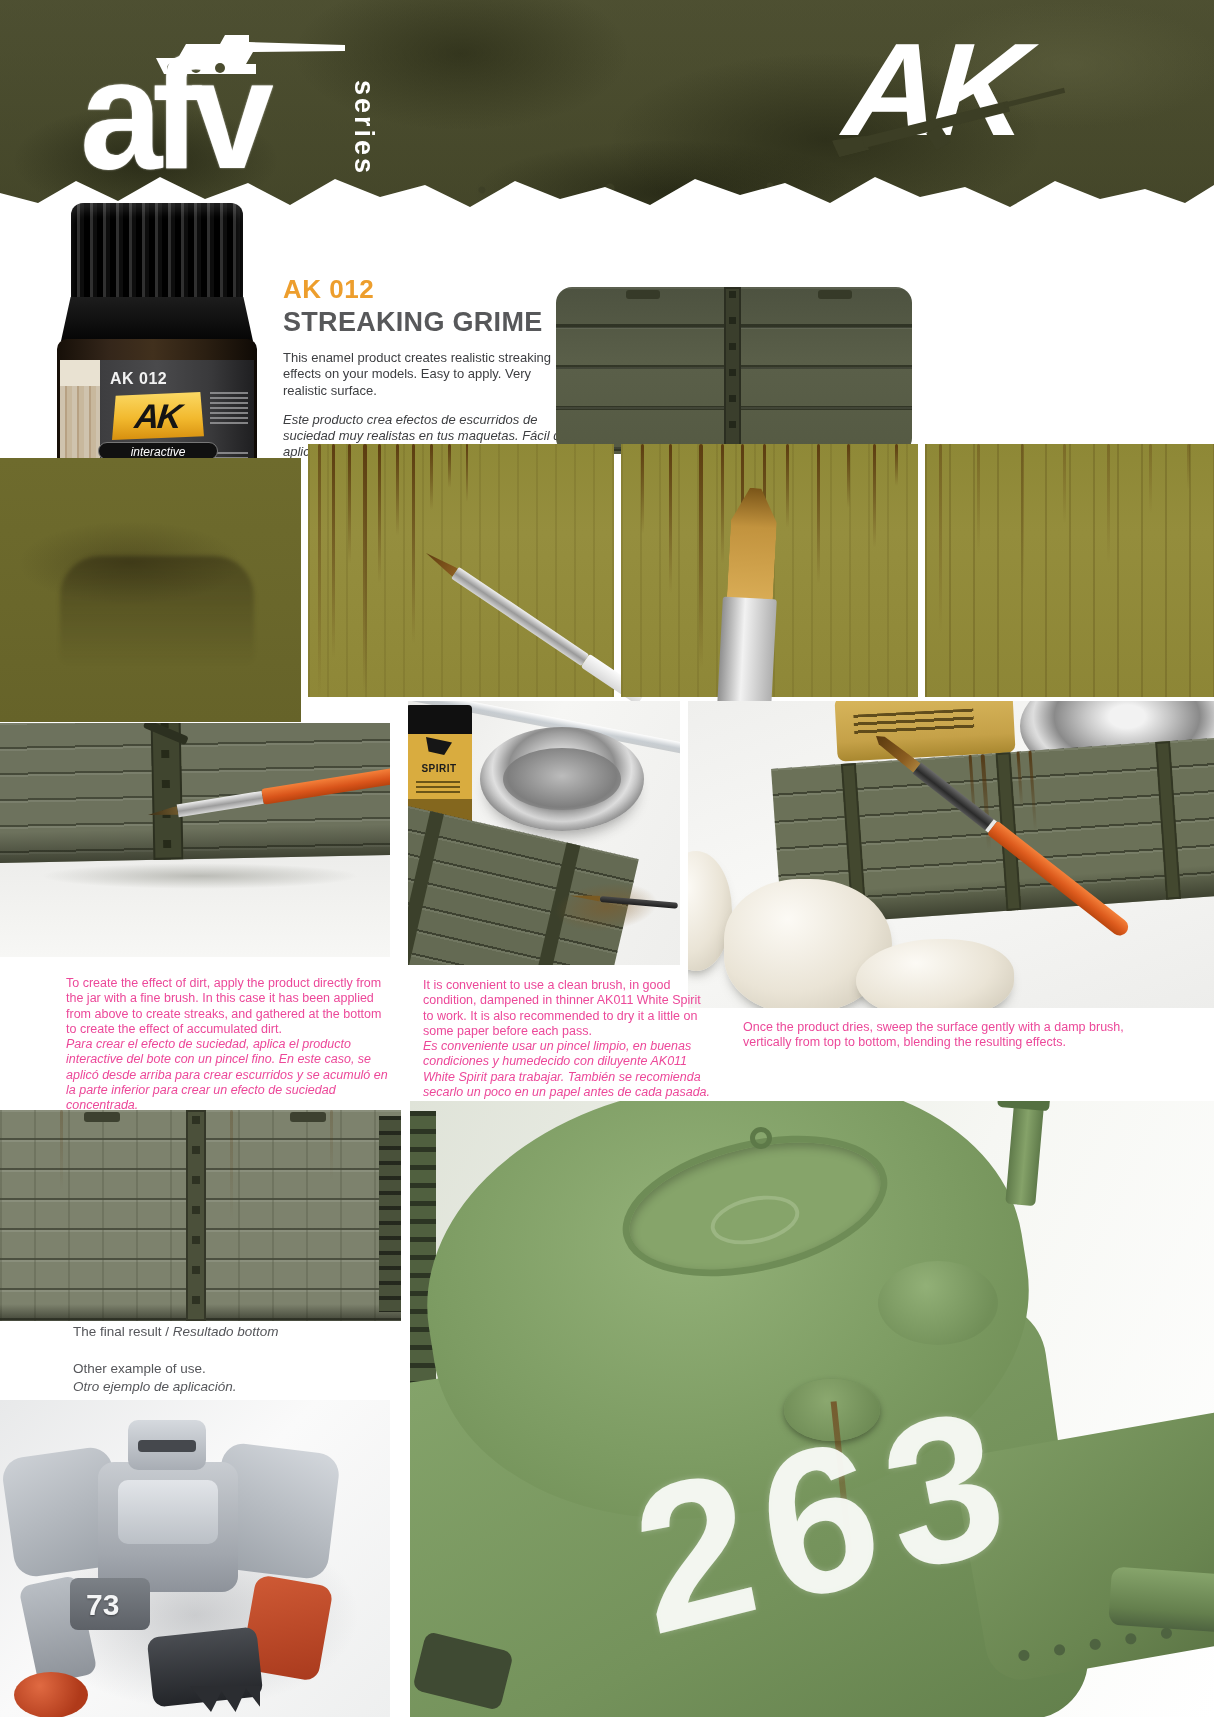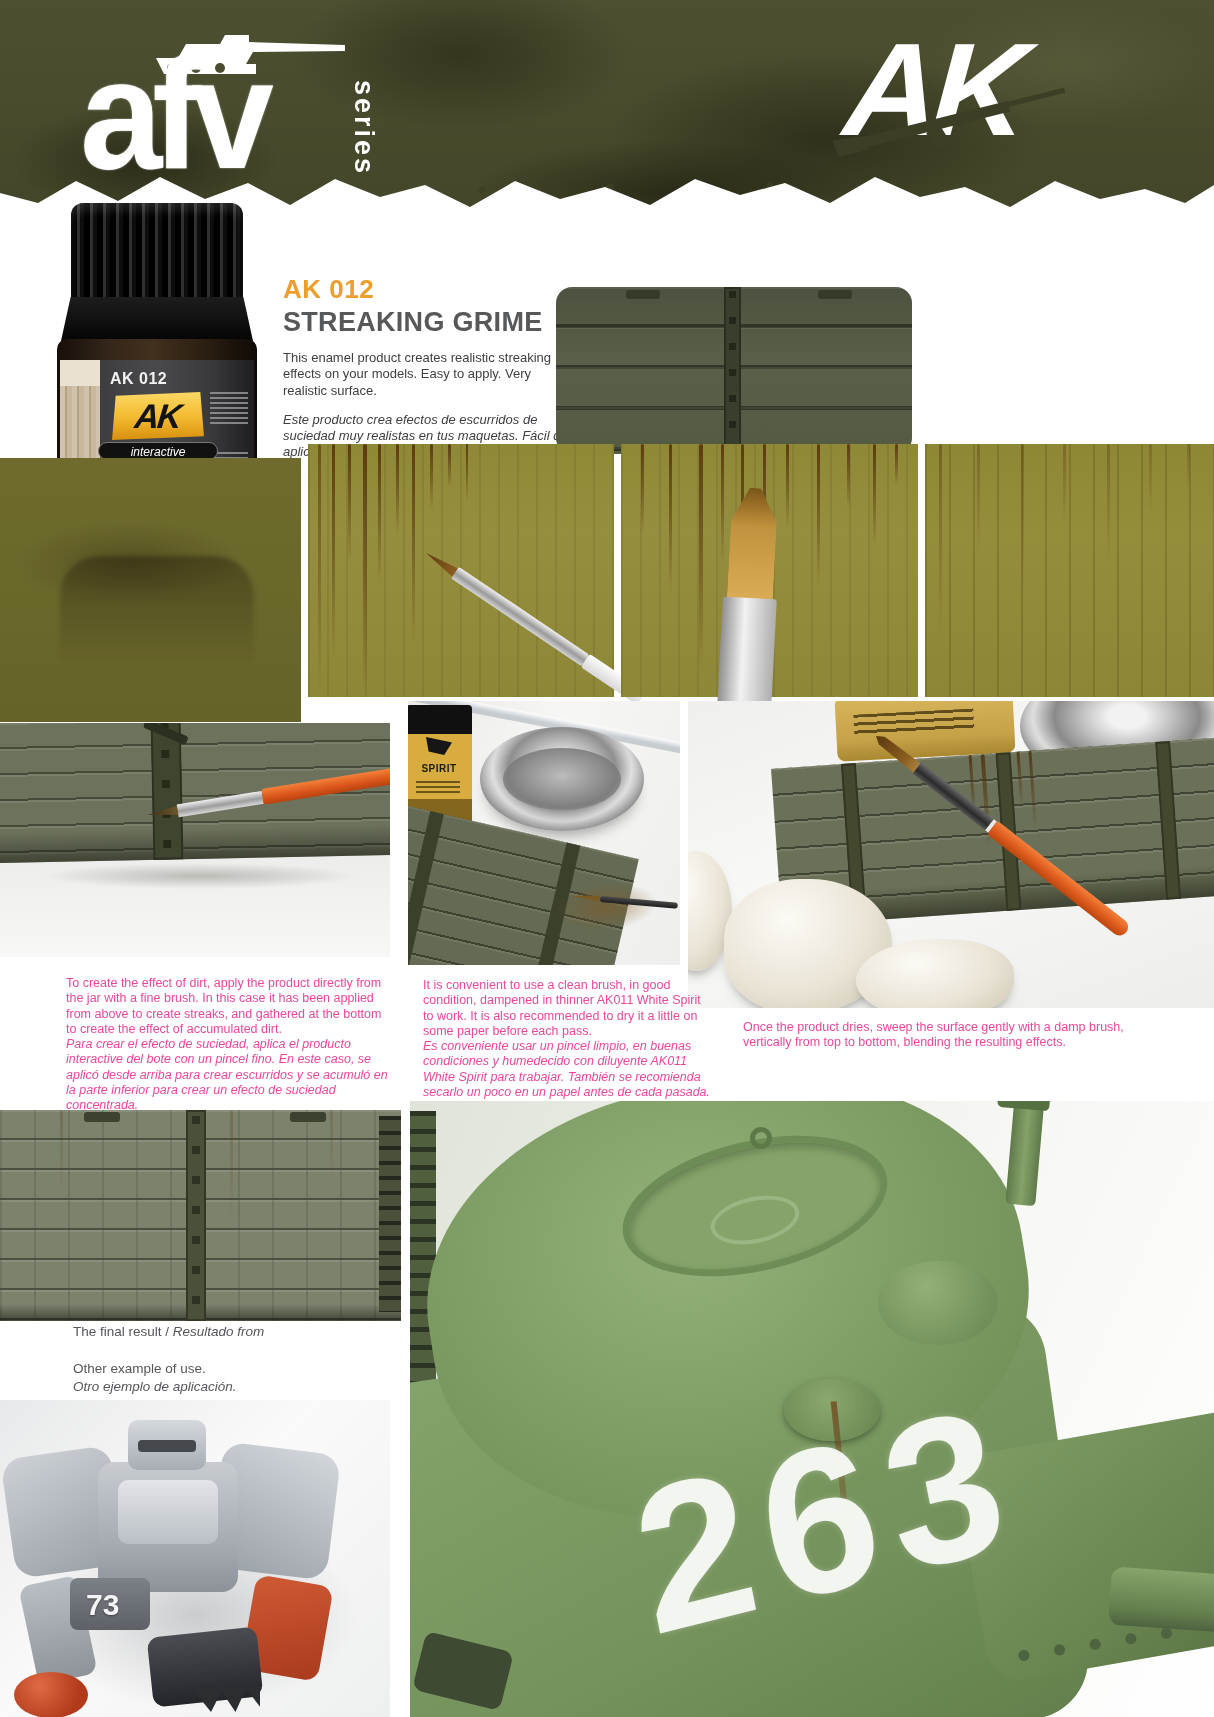--- a/index.html
+++ b/index.html
@@ -474,21 +474,21 @@
   <div class="photo photo-final">
     <div class="pf-hinge"></div>
     <div class="pf-handle" style="left:84px;"></div>
     <div class="pf-handle" style="left:290px;"></div>
     <div class="pf-grate"></div>
     <div class="streak" style="left:60px;height:80px;opacity:.3;"></div>
     <div class="streak" style="left:230px;height:110px;opacity:.3;"></div>
     <div class="streak" style="left:330px;height:70px;opacity:.25;"></div>
   </div>
 
-  <div class="caption cap-final"><span>The final result / </span><span class="es">Resultado from</span></div>
+  <div class="caption cap-final"><span>The final result / </span><span class="es">Resultado bottom</span></div>
   <div class="caption cap-other">
     <div>Other example of use.</div>
     <div class="es">Otro ejemplo de aplicación.</div>
   </div>
 
   <div class="photo photo-robot">
     <div class="rb-shadow"></div>
     <div class="rb-legL"></div>
     <div class="rb-shoulderL"></div>
     <div class="rb-shoulderR"></div>

